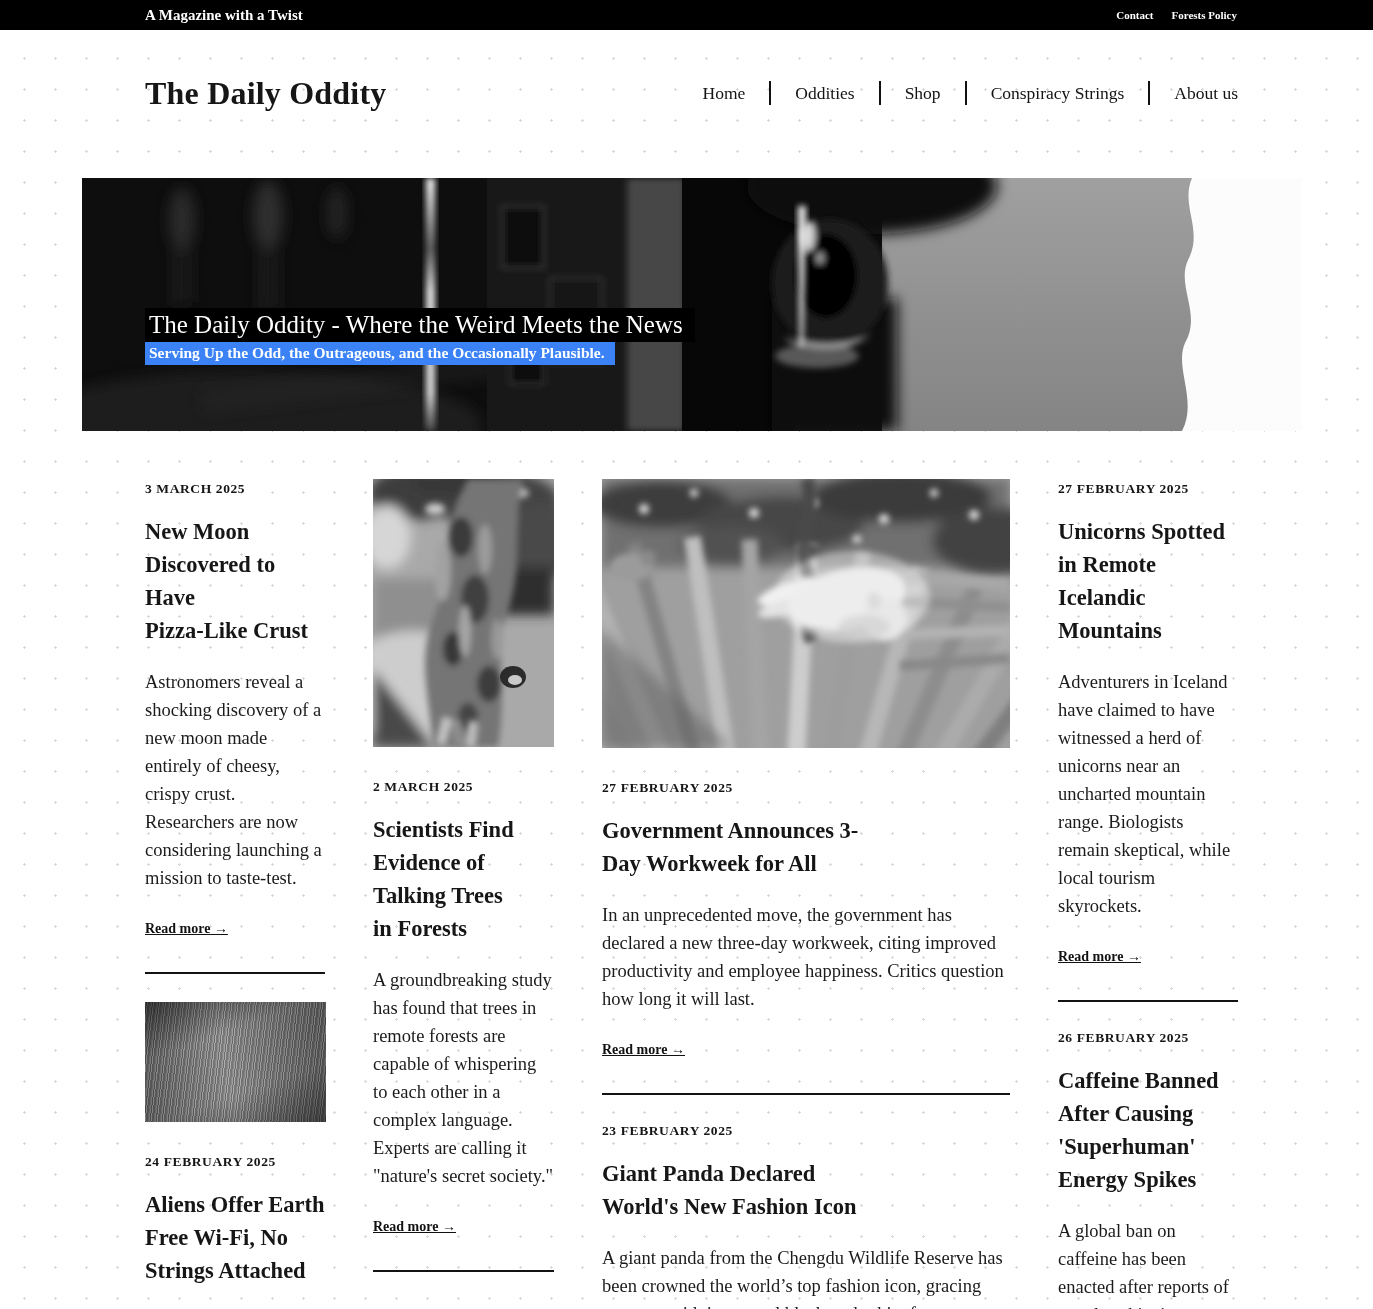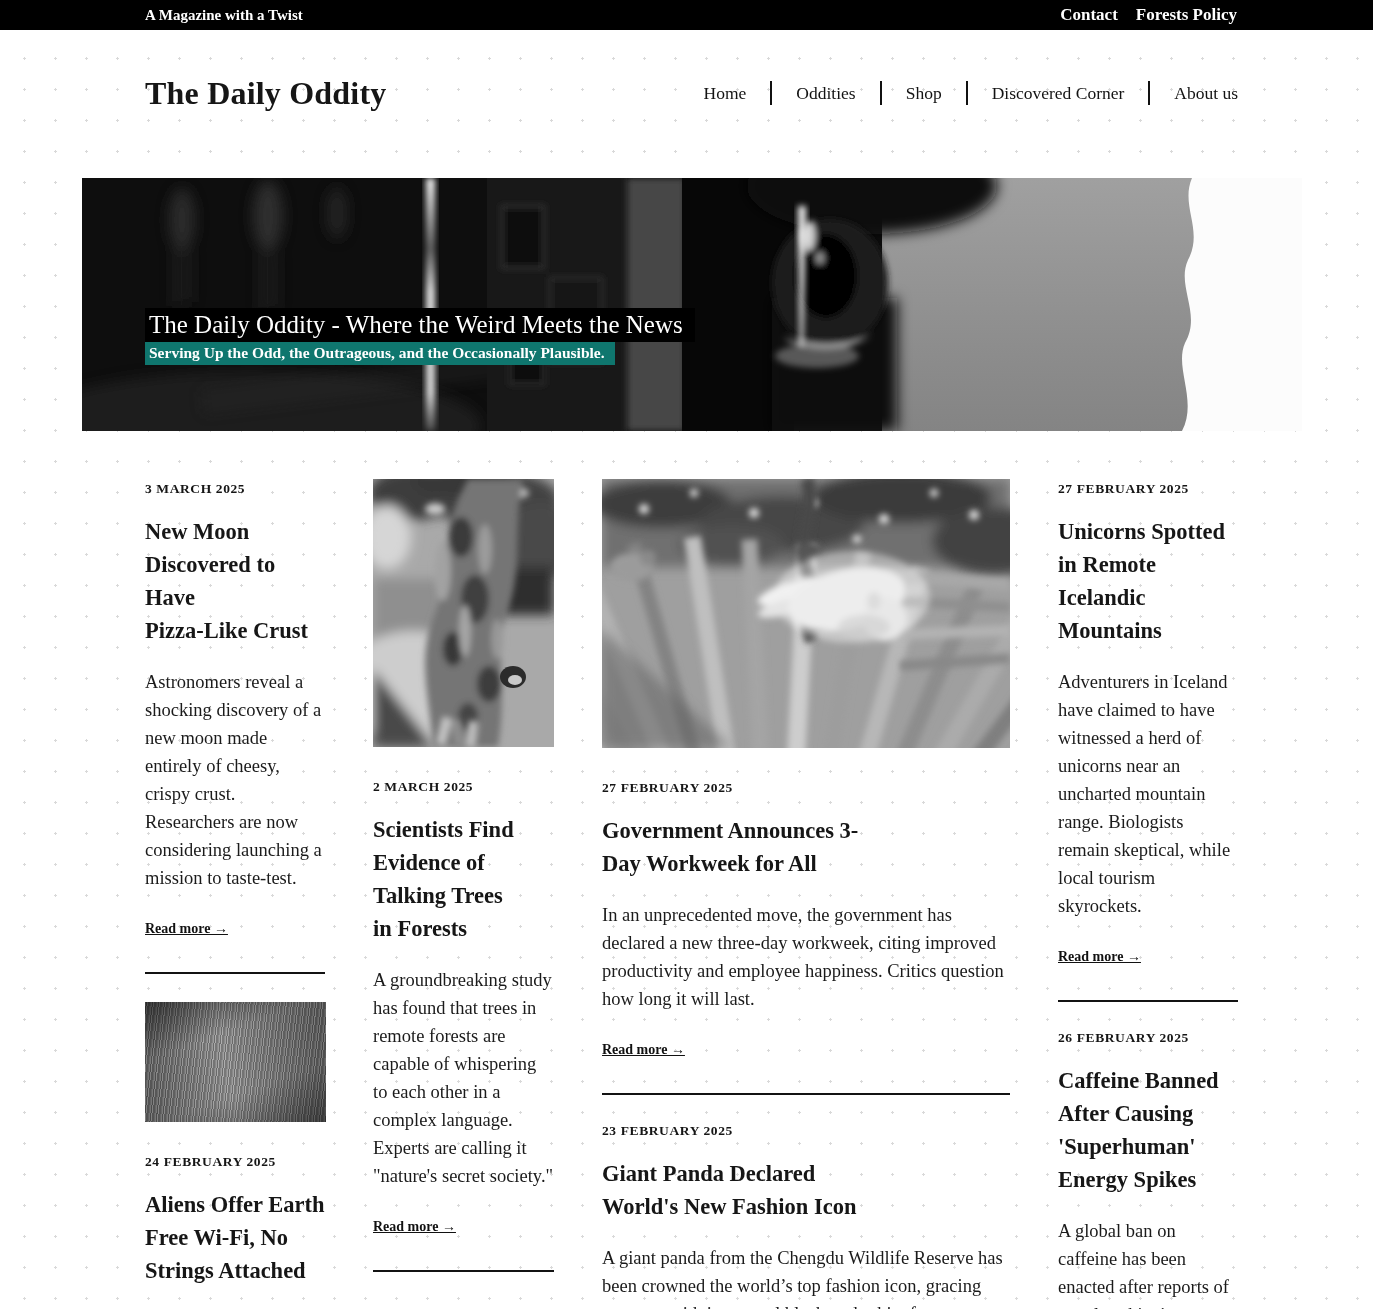--- a/index.html
+++ b/index.html
@@ -11,37 +11,37 @@
     font-family:"Liberation Serif","DejaVu Serif",serif;
     color:#161616;
   }
   
   .topbar{
     height:30px;background:#000;display:flex;align-items:center;
     justify-content:space-between;padding:0 136px 0 145px;gap:24px;
   }
   .topbar .tagline{color:#fff;font-weight:bold;font-size:15px;}
   .topbar .tlinks{display:flex;gap:18px;}
-  .topbar .tlinks a{color:#fff;font-weight:bold;font-size:17px;text-decoration:none;cursor:pointer;}
+  .topbar .tlinks a{color:#fff;font-weight:bold;font-size:11px;text-decoration:none;cursor:pointer;}
   
   .header{
     height:148px;display:flex;align-items:center;justify-content:space-between;
     padding:0 135px 22px 145px;box-sizing:border-box;
   }
   .logo{font-size:32px;font-weight:bold;letter-spacing:.2px;cursor:pointer;}
   .nav{display:flex;align-items:center;gap:24px;}
   .nav a{font-size:17.5px;color:#131313;text-decoration:none;cursor:pointer;white-space:nowrap;}
   .nav .sep{width:2px;height:24px;background:#111;display:inline-block;}
   
   .hero{position:relative;margin-left:82px;width:1220px;height:253px;overflow:hidden;}
   .hero svg{position:absolute;left:0;top:0;}
   .hero-text{position:absolute;left:63px;top:130px;display:flex;flex-direction:column;align-items:flex-start;}
   .hero-title{margin:0;display:inline-block;background:#000;color:#fff;font-weight:400;
     font-size:25px;line-height:33px;padding:0 12px 1px 4px;}
-  .hero-sub{margin:0;display:inline-block;background:#0f766e;color:#fff;font-weight:bold;
+  .hero-sub{margin:0;display:inline-block;background:#3b82f6;color:#fff;font-weight:bold;
     font-size:15.5px;line-height:22px;padding:0 10px 1px 4px;}
   
   .articles{margin:48px 0 0 145px;width:1093px;display:grid;
     grid-template-columns:180px 181px 408px 180px;column-gap:48px;align-items:start;}
   .card{}
   .date{font-size:13.5px;font-weight:bold;letter-spacing:.6px;margin:2px 0 18px;}
   .title{font-size:22.5px;font-weight:bold;line-height:33px;margin:0 0 21px;white-space:pre-line;cursor:pointer;}
   .body{font-size:18.5px;line-height:28px;margin:0 0 27px;color:#1b1b1b;}
   .readmore{display:inline-block;font-size:14px;font-weight:bold;color:#111;
     text-decoration:underline;cursor:pointer;}
@@ -67,21 +67,21 @@
 
 <div class="header">
   <div class="logo">The Daily Oddity</div>
   <div class="nav">
     <a>Home</a>
     <span class="sep"></span>
     <a>Oddities</a>
     <span class="sep"></span>
     <a>Shop</a>
     <span class="sep"></span>
-    <a>Discovered Corner</a>
+    <a>Conspiracy Strings</a>
     <span class="sep"></span>
     <a>About us</a>
   </div>
 </div>
 
 <div class="hero">
   <svg width="1220" height="253" viewBox="0 0 1220 253" preserveAspectRatio="none">
     <defs>
       <filter id="b3" x="-40%" y="-40%" width="180%" height="180%">
           <feGaussianBlur stdDeviation="3"></feGaussianBlur>

